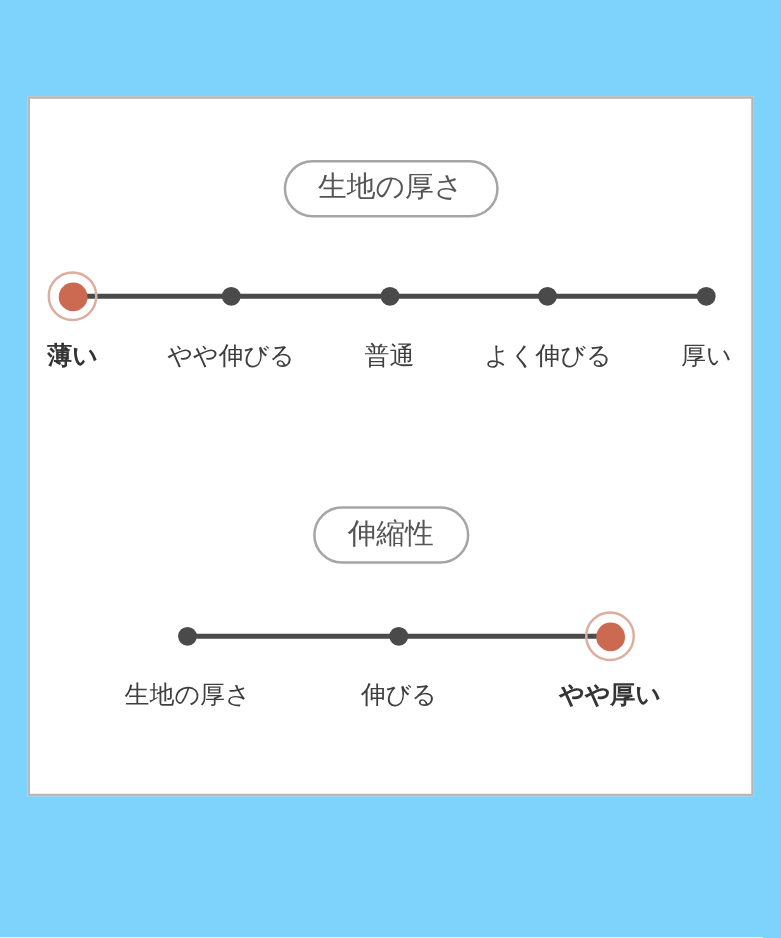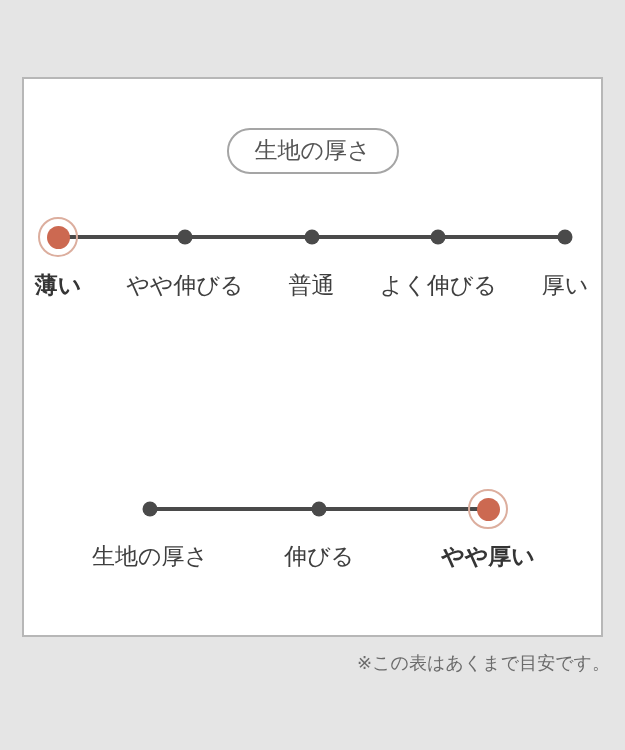--- a/index.html
+++ b/index.html
@@ -1,20 +1,20 @@
 <!DOCTYPE html>
 <html><head>
 <meta charset="utf-8">
 <style>
   html, body { margin: 0; padding: 0; background: #ffffff; }
   .canvas {
     position: relative;
     width: 625px;
     height: 750px;
-    background: #e5e5e5;
+    background: #7dd3fc;
     font-family: "DejaVu Sans", sans-serif;
     overflow: hidden;
   }
   .frame {
     position: absolute;
     left: 22px;
     top: 77px;
     width: 581px;
     height: 560px;
     border: 2px solid #b7b7b7;
@@ -77,21 +77,21 @@
     border-radius: 50%;
   }
 
   .labels { position: absolute; height: 0; }
   #labels-thickness { left: 58px;  top: 285px; width: 507px; }
   #labels-stretch   { left: 150px; top: 556px; width: 338px; }
   .scale-label {
     position: absolute;
     transform: translate(-50%, -50%);
     white-space: nowrap;
-    font-size: 23px;
+    font-size: 20px;
     color: #3f3f3f;
     font-family: Liberation Serif, serif;
   }
   .scale-label.selected { font-weight: bold; color: #353535; }
 
   .footnote {
     position: absolute;
     right: 15px;
     top: 651px;
     font-size: 18px;
@@ -120,31 +120,31 @@
   </div>
 
   <div class="labels" id="labels-thickness">
     <div class="scale-label selected" style="left:0%">薄い</div>
     <div class="scale-label" style="left:25%">やや伸びる</div>
     <div class="scale-label" style="left:50%">普通</div>
     <div class="scale-label" style="left:75%">よく伸びる</div>
     <div class="scale-label" style="left:100%">厚い</div>
   </div>
 
+  <div class="pill" id="pill-stretch">伸縮性</div>
 
   <div class="track" id="track-stretch">
     <div class="track-line"></div>
     <div class="dot" style="left:0%"></div>
     <div class="dot" style="left:50%"></div>
     <div class="dot-selected" style="left:100%">
       <div class="dot-core"></div>
     </div>
   </div>
 
   <div class="labels" id="labels-stretch">
     <div class="scale-label" style="left:0%">生地の厚さ</div>
     <div class="scale-label" style="left:50%">伸びる</div>
     <div class="scale-label selected" style="left:100%">やや厚い</div>
   </div>
 
-  <div class="footnote">※この表はあくまで目安です。</div>
 
 </div>
 
 </body></html>

